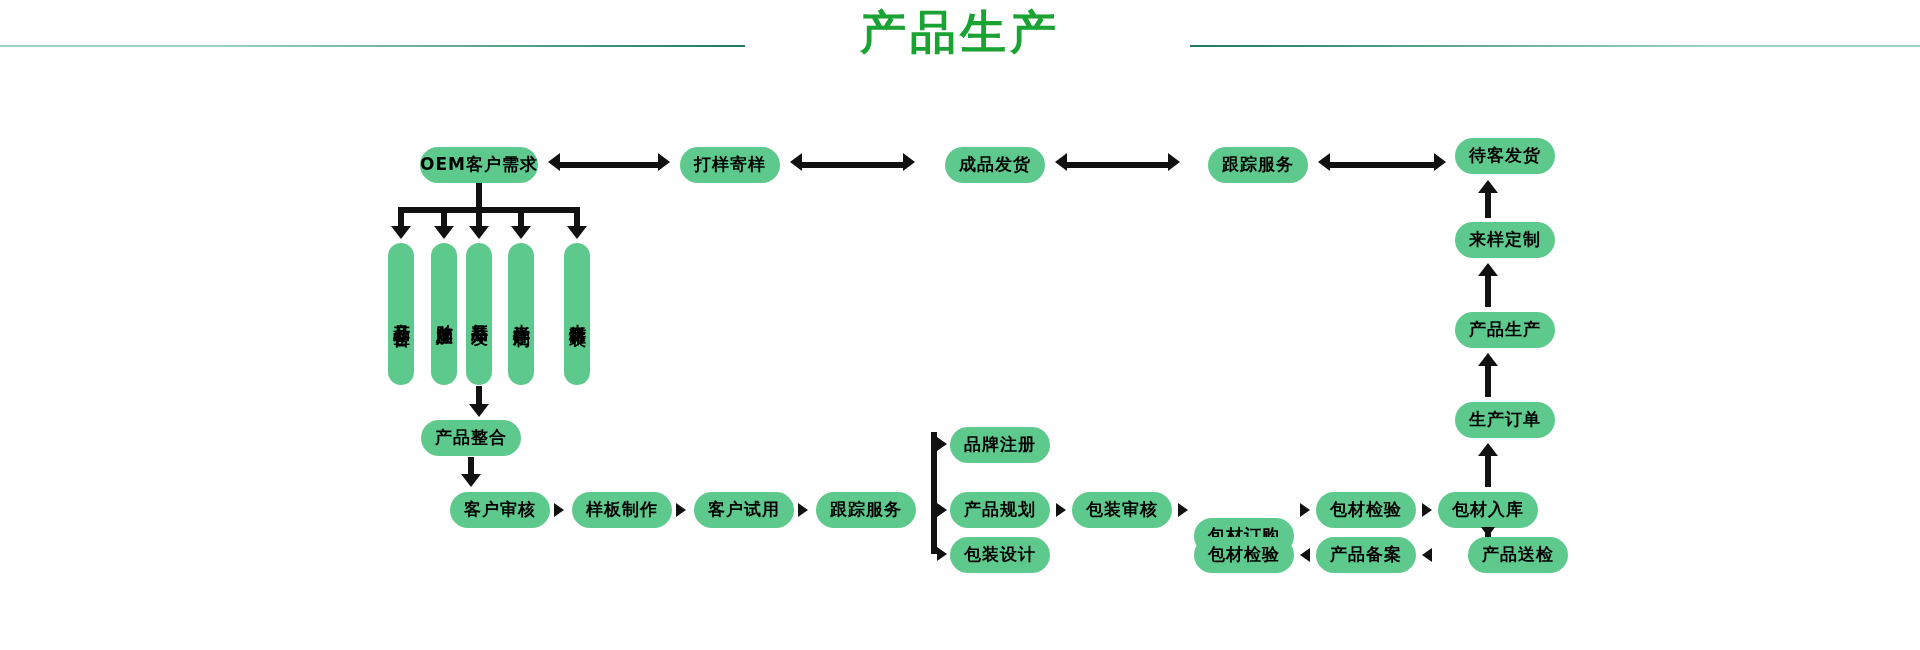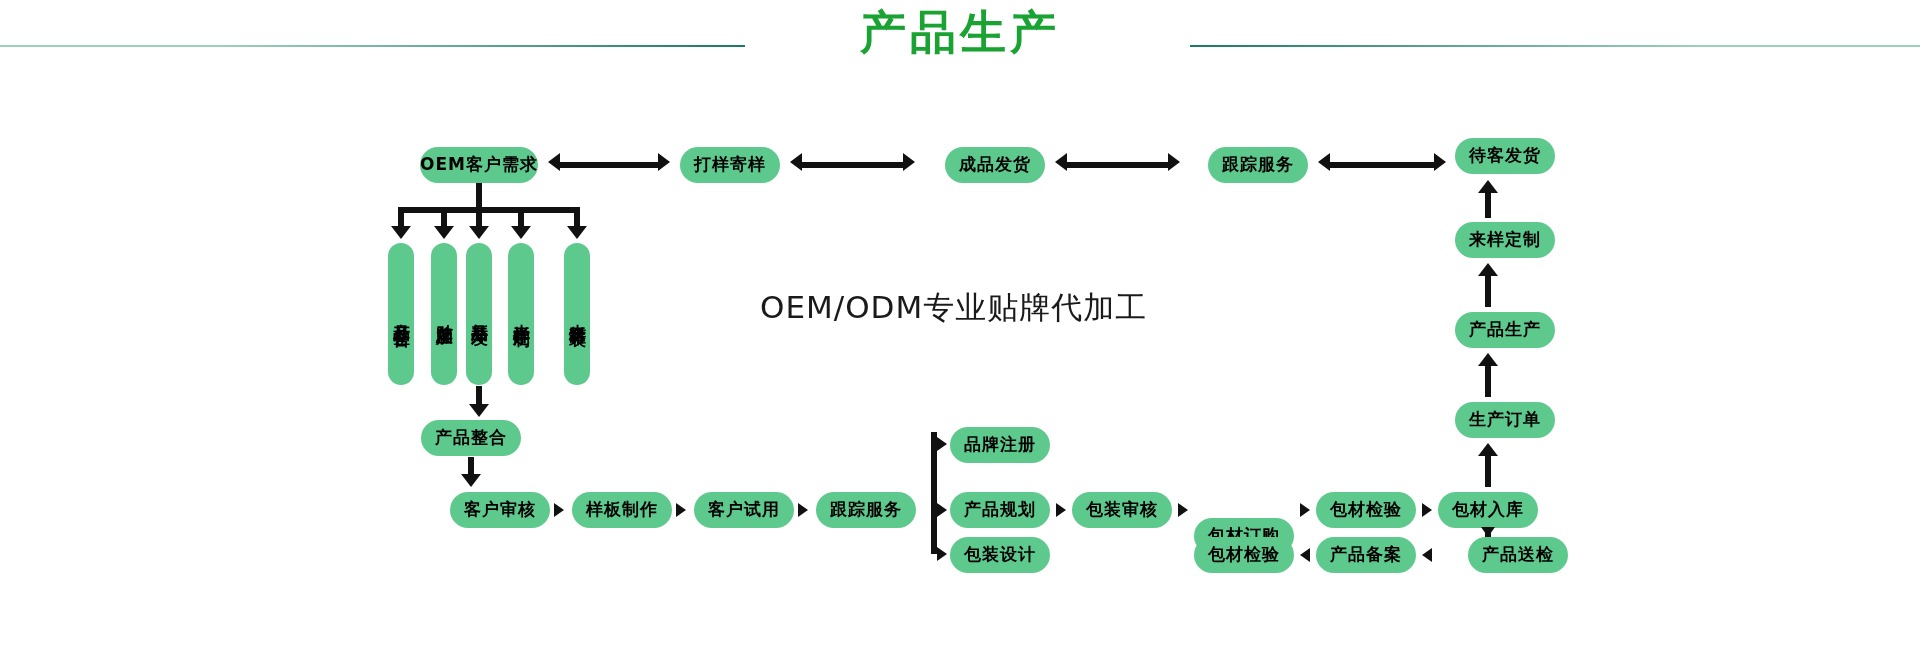--- a/index.html
+++ b/index.html
@@ -80,21 +80,20 @@
 </style>
 </head>
 <body>
 
 <div id="stage">
 
   <div class="hdr-rule left"></div>
   <div class="hdr-rule right"></div>
   <div class="hdr-title">产品生产</div>
 
-  <div class="center-caption">OEM/ODM专业贴牌代加工</div>
 
   <div class="node h" style="left:420px;top:147px;width:118px;">OEM客户需求</div>
   <div class="node h" style="left:680px;top:147px;width:100px;">打样寄样</div>
   <div class="node h" style="left:945px;top:147px;width:100px;">成品发货</div>
   <div class="node h" style="left:1208px;top:147px;width:100px;">跟踪服务</div>
   <div class="node h" style="left:1455px;top:138px;width:100px;">待客发货</div>
 
   <div class="line hline" style="left:558px;top:162px;width:102px;"></div>
   <div class="arrow right" style="left:658px;top:153px;"></div>
   <div class="arrow left" style="left:548px;top:153px;"></div>

